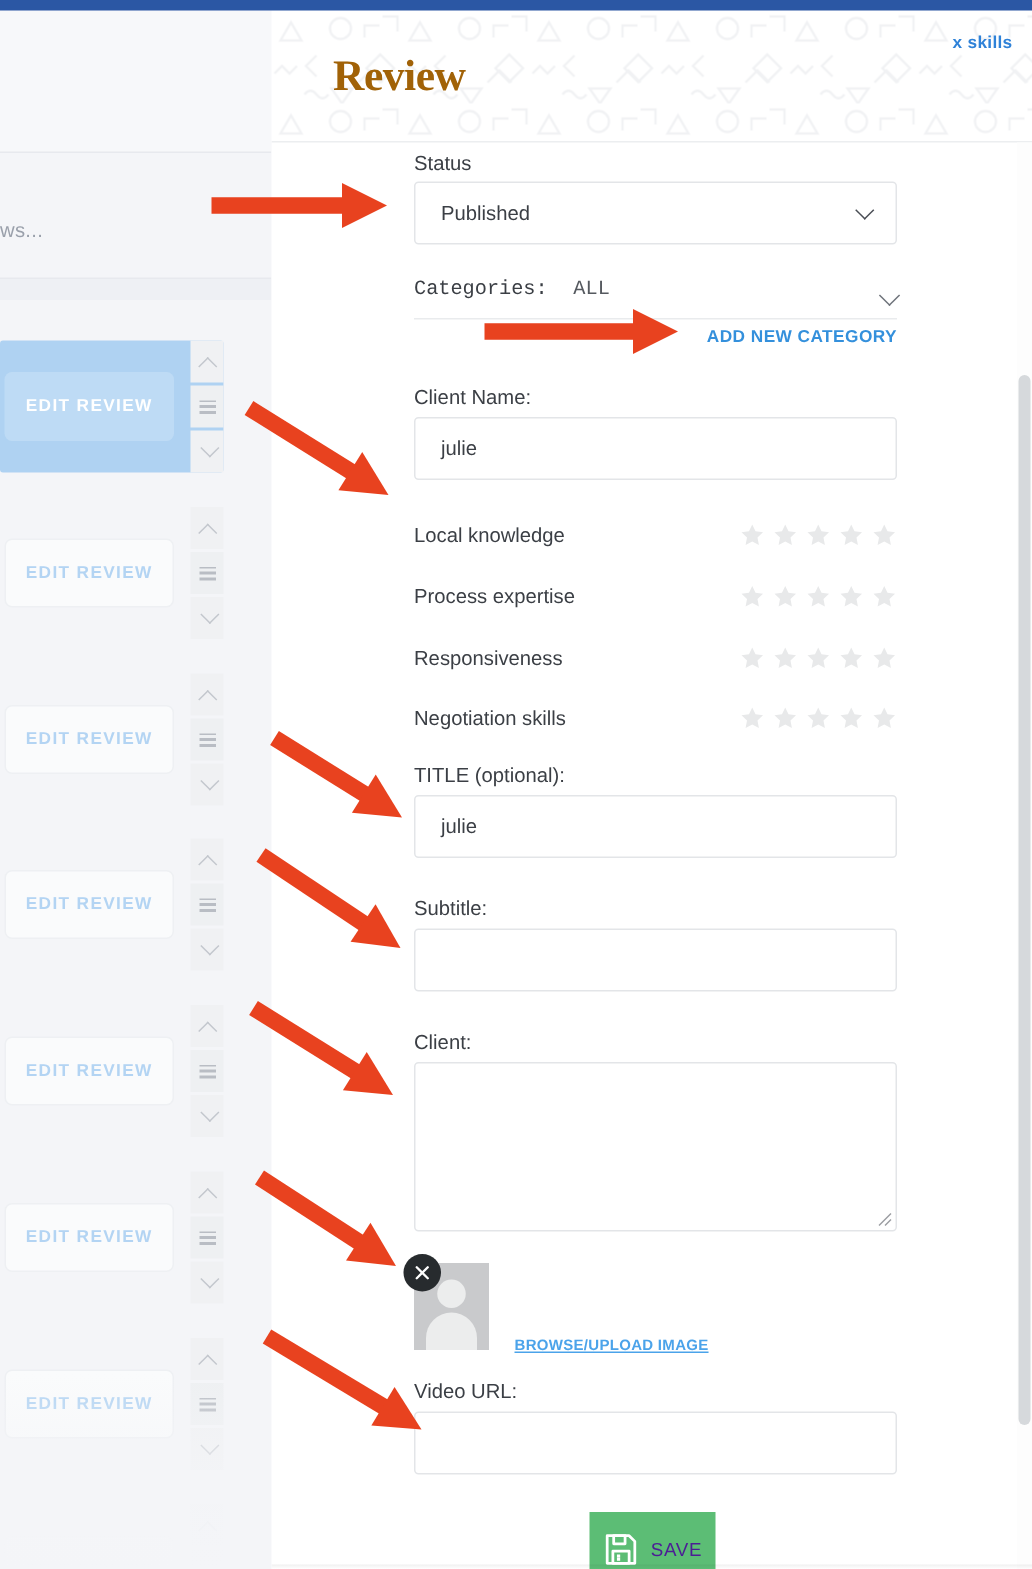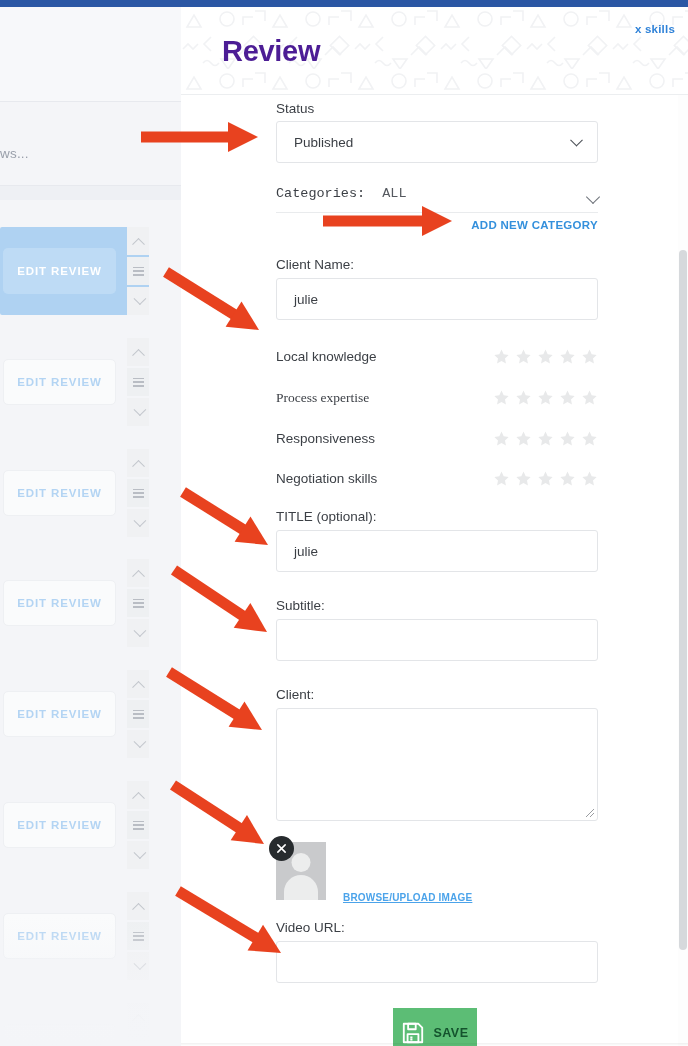--- a/index.html
+++ b/index.html
@@ -49,21 +49,21 @@
              background: linear-gradient(to bottom, rgba(244,245,248,0) 0%, rgba(244,245,248,.93) 72%, #f4f5f8 100%); }
 
   
   .modal { position: absolute; left: 181px; top: 7px; width: 507px; height: 1039px; background: #ffffff; overflow: hidden; }
 
   .modal-head { position: relative; width: 507px; height: 87px; background: #ffffff; overflow: hidden; }
   .pattern { position: absolute; inset: 0; opacity: 1; }
   .close-link { position: absolute; right: 13px; top: 16px; font-size: 11.5px; font-weight: bold;
                 color: #2f82d8; letter-spacing: .2px; cursor: pointer; z-index: 3; }
   .modal-title { position: absolute; left: 41px; top: 28px; font-size: 29px; font-weight: bold;
-                 color: #4c1d95; letter-spacing: -.3px; z-index: 3; }
+                 color: #a16207; letter-spacing: -.3px; z-index: 3; font-family: Liberation Serif, serif; }
   .head-rule { position: absolute; left: 0; top: 87px; width: 507px; height: 1px; background: #eceef0; }
 
   .form { position: absolute; left: 0; top: 88px; width: 507px; }
 
   .lbl { position: absolute; font-size: 13.5px; color: #3b3f45; }
   .fld { position: absolute; left: 95px; width: 322px; background: #fff;
          border: 1px solid #e3e5e8; border-radius: 3px; }
   .fld .val { position: absolute; left: 17px; top: 50%; transform: translateY(-50%);
               font-size: 13.5px; color: #3b3f45; }
 
@@ -98,21 +98,21 @@
   .thumb .body { position: absolute; left: 50%; top: 33px; transform: translateX(-50%);
                  width: 34px; height: 30px; border-radius: 17px 17px 0 0; background: #eceded; }
   .xbadge { position: absolute; left: 88px; top: -6px; width: 25px; height: 25px; border-radius: 50%;
             background: #272b2e; display: flex; align-items: center; justify-content: center; cursor: pointer; }
   .browse { position: absolute; left: 162px; top: 16px; font-size: 10px; font-weight: bold;
             color: #4ba3ea; text-decoration: underline; letter-spacing: .2px; cursor: pointer; margin-top: 34px; }
 
   .savewrap { position: absolute; left: 0; width: 507px; display: flex; justify-content: center; }
   .savebtn { width: 84px; height: 49px; background: #5cbd75; display: flex; align-items: center;
              justify-content: center; gap: 7px; cursor: pointer; }
-  .savebtn .txt { font-size: 12.5px; font-weight: bold; color: #14532d; letter-spacing: .5px; }
+  .savebtn .txt { font-size: 12.5px; font-weight: normal; color: #4c1d95; letter-spacing: .5px; }
 
   .modal-bottom-shadow { position: absolute; left: 0; bottom: 0; width: 507px; height: 3px;
                          background: linear-gradient(to bottom, rgba(0,0,0,.06), rgba(0,0,0,0)); }
 
   
   .sbtrack { position: absolute; right: 0; top: 88px; width: 10px; height: 958px; background: #fdfdfd; }
   .sbthumb { position: absolute; right: 1px; top: 155px; width: 8px; height: 700px;
              background: #d6d9dc; border-radius: 4px; }
 
   
@@ -348,21 +348,21 @@
                 <path d="M9 1.2 L11.3 6.1 L16.6 6.8 L12.7 10.5 L13.7 15.8 L9 13.2 L4.3 15.8 L5.3 10.5 L1.4 6.8 L6.7 6.1 Z" fill="#e8e9ea"></path>
               </svg>
               <svg class="star" viewBox="0 0 18 17">
                 <path d="M9 1.2 L11.3 6.1 L16.6 6.8 L12.7 10.5 L13.7 15.8 L9 13.2 L4.3 15.8 L5.3 10.5 L1.4 6.8 L6.7 6.1 Z" fill="#e8e9ea"></path>
               </svg>
               <svg class="star" viewBox="0 0 18 17">
                 <path d="M9 1.2 L11.3 6.1 L16.6 6.8 L12.7 10.5 L13.7 15.8 L9 13.2 L4.3 15.8 L5.3 10.5 L1.4 6.8 L6.7 6.1 Z" fill="#e8e9ea"></path>
               </svg>
             </span>
           </div>
-          <div class="rate-row" style="top: 294px; font-family: Liberation Serif, serif;">
+          <div class="rate-row" style="top: 294px;">
             <span class="rname">Process expertise</span>
             <span class="stars">
               <svg class="star" viewBox="0 0 18 17">
                 <path d="M9 1.2 L11.3 6.1 L16.6 6.8 L12.7 10.5 L13.7 15.8 L9 13.2 L4.3 15.8 L5.3 10.5 L1.4 6.8 L6.7 6.1 Z" fill="#e8e9ea"></path>
               </svg>
               <svg class="star" viewBox="0 0 18 17">
                 <path d="M9 1.2 L11.3 6.1 L16.6 6.8 L12.7 10.5 L13.7 15.8 L9 13.2 L4.3 15.8 L5.3 10.5 L1.4 6.8 L6.7 6.1 Z" fill="#e8e9ea"></path>
               </svg>
               <svg class="star" viewBox="0 0 18 17">
                 <path d="M9 1.2 L11.3 6.1 L16.6 6.8 L12.7 10.5 L13.7 15.8 L9 13.2 L4.3 15.8 L5.3 10.5 L1.4 6.8 L6.7 6.1 Z" fill="#e8e9ea"></path>

